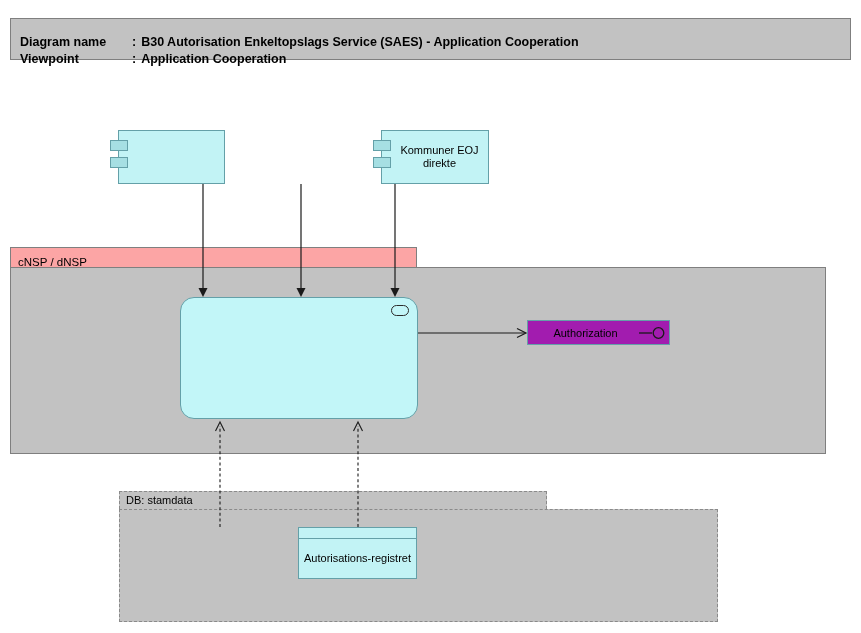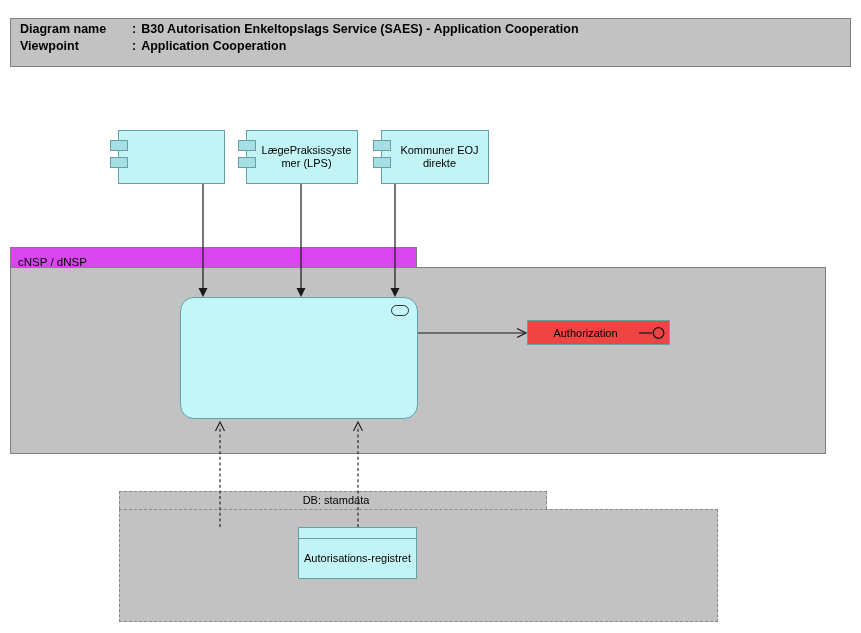--- a/index.html
+++ b/index.html
@@ -2,43 +2,43 @@
 <html><head>
 <meta charset="utf-8">
 <style>
   html,body{margin:0;padding:0;background:#fff;}
   #canvas{
     position:relative;width:861px;height:633px;background:#fff;overflow:hidden;
     font-family:"Liberation Sans",sans-serif;color:#000;
   }
   
   .title-box{
-    position:absolute;left:10px;top:18px;width:841px;height:49px;
+    position:absolute;left:10px;top:18px;width:841px;height:42px;
     background:#c2c2c2;border:1px solid #7f7f7f;
     font-weight:bold;font-size:12.5px;line-height:17px;
-    padding:2px 8px 0 9px;box-sizing:border-box;
+    padding:15px 8px 0 9px;box-sizing:border-box;
   }
   .title-row{display:flex;white-space:nowrap;}
   .title-row .t-label{display:inline-block;width:112px;flex:0 0 112px;}
   .title-row .t-colon{margin-right:5px;}
   
   .grp-tab,.grp-body{position:absolute;box-sizing:border-box;}
   .cnsp-tab{
     left:10px;top:247px;width:407px;height:20px;
-    background:#d946ef;border:1px solid #7f7f7f;border-bottom:none;
+    background:#fca5a5;border:1px solid #7f7f7f;border-bottom:none;
     font-size:11.5px;padding:8px 0 0 7px;
   }
   .cnsp-body{
     left:10px;top:267px;width:816px;height:187px;
     background:#c2c2c2;border:1px solid #7f7f7f;
   }
   .db-tab{
     left:119px;top:491px;width:428px;height:18px;
     background:#c2c2c2;border:1px dashed #8a8a8a;border-bottom:none;
-    font-size:11px;padding:2px 0 0 6px;text-align:center;
+    font-size:11px;padding:2px 0 0 6px;
   }
   .db-body{
     left:119px;top:509px;width:599px;height:113px;
     background:#c2c2c2;border:1px dashed #8a8a8a;
   }
   
   .component{
     position:absolute;top:130px;height:54px;box-sizing:border-box;
     background:#c2f3f5;border:1px solid #64a0a8;
     display:flex;align-items:center;justify-content:center;text-align:center;
@@ -63,21 +63,21 @@
     margin:8px auto 0;width:202px;text-align:center;
     font-size:11px;line-height:13.5px;
   }
   .service-icon{
     position:absolute;right:8px;top:7px;width:16px;height:9px;
     border:1.5px solid #2b2b2b;border-radius:6px;background:transparent;
   }
   
   .authz{
     position:absolute;left:527px;top:320px;width:143px;height:25px;box-sizing:border-box;
-    background:#ef4444;border:1px solid #64a0a8;
+    background:#a21caf;border:1px solid #64a0a8;
     display:flex;align-items:center;justify-content:center;
     font-size:11px;
   }
   .authz .label{padding-right:26px;}
   .lollipop{position:absolute;right:3px;top:5px;}
   
   .dbtable{
     position:absolute;top:527px;height:52px;width:119px;box-sizing:border-box;
     background:#c2f3f5;border:1px solid #64a0a8;
     font-size:11px;line-height:13.5px;text-align:center;
@@ -116,25 +116,20 @@
   <div class="grp-body cnsp-body"></div>
 
   <div class="grp-tab db-tab">
     <span>DB: stamdata</span>
   </div>
   <div class="grp-body db-body"></div>
 
   <div class="component c-epj">
     <span class="comp-tab t1"></span>
     <span class="comp-tab t2"></span>
-  </div>
-  <div class="component c-lps">
-    <span class="comp-tab t1"></span>
-    <span class="comp-tab t2"></span>
-    <span class="label">LægePraksissystemer (LPS)</span>
   </div>
   <div class="component c-kom">
     <span class="comp-tab t1"></span>
     <span class="comp-tab t2"></span>
     <span class="label">Kommuner EOJ direkte</span>
   </div>
 
   <div class="saes">
     <span class="service-icon"></span>
   </div>

